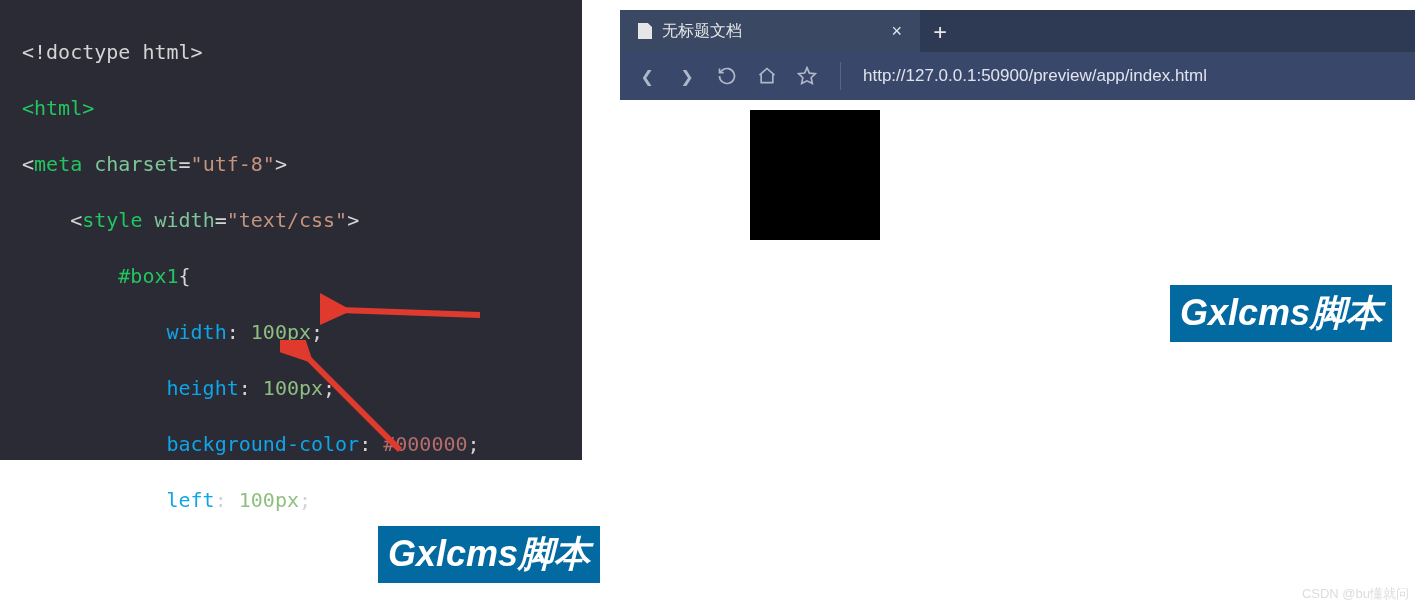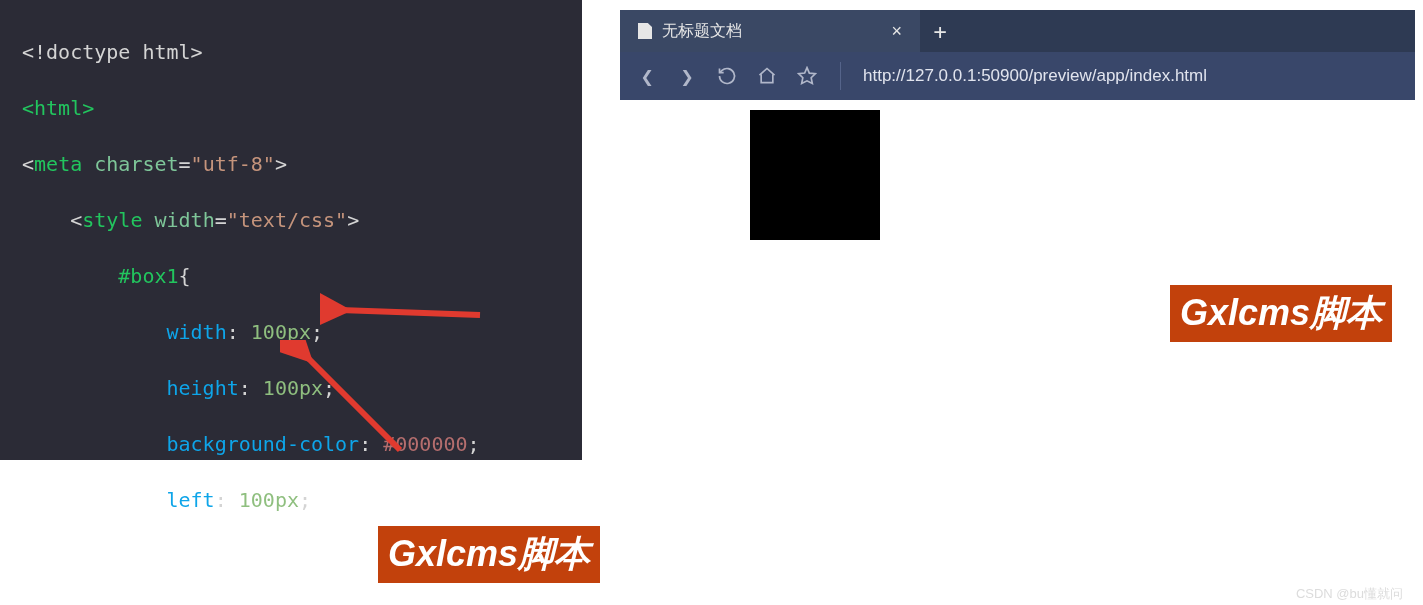--- a/index.html
+++ b/index.html
@@ -126,27 +126,27 @@
   }
 
   
   .wm-blue {
     position: absolute;
     font-family: Arial, "Microsoft YaHei", sans-serif;
     font-size: 36px;
     font-weight: bold;
     font-style: italic;
     color: #ffffff;
-    background: #c2410c;
+    background: #0369a1;
     padding: 4px 10px;
     text-align: right;
   }
   .wm-csdn {
     position: absolute;
-    right: 20px;
+    right: 14px;
     bottom: 2px;
     color: #dcdcdc;
     font-size: 13px;
     font-family: "Microsoft YaHei", sans-serif;
   }
 </style>
 </head>
 <body>
 
 <div class="code-panel">

